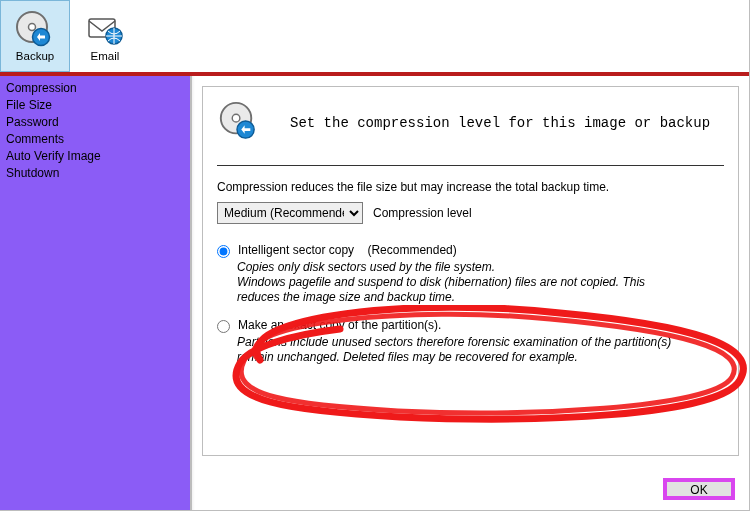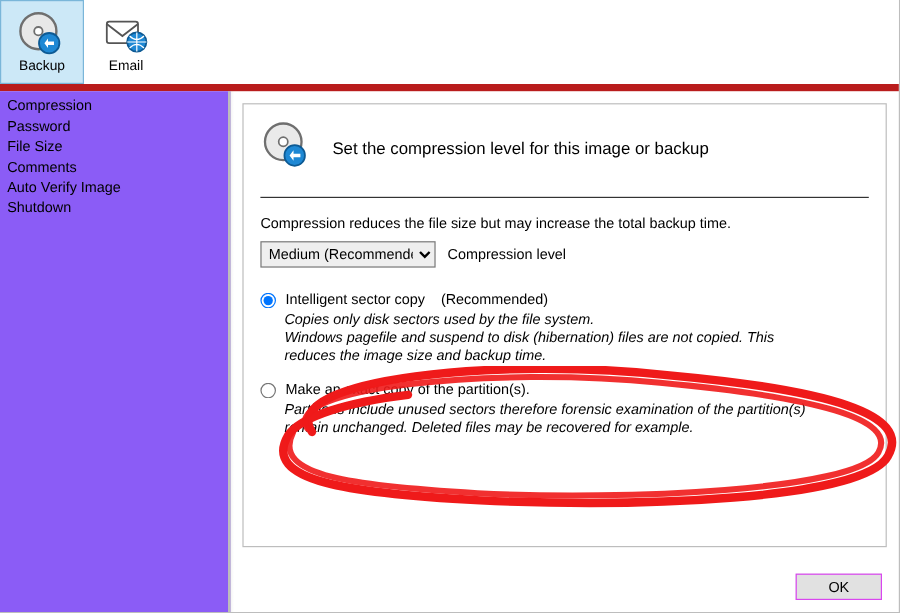--- a/index.html
+++ b/index.html
@@ -8,21 +8,21 @@
     width: 750px; height: 511px;
     font-family: "Segoe UI", Tahoma, sans-serif;
     font-size: 12px;
     background: #fff;
     color: #000;
     overflow: hidden;
   }
   .window { width: 750px; height: 511px; border: 1px solid #bdbdbd; border-top: none; border-left: none; background:#fff; position:relative; }
   .toolbar {
     height: 76px;
-    border-bottom: 6px solid #b91c1c;
+    border-bottom: 4px solid #b91c1c;
     display: flex;
     align-items: stretch;
     background: #fff;
   }
   .toolbtn {
     width: 70px;
     display: flex; flex-direction: column; align-items: center; justify-content: center;
     gap: 2px;
     font-size: 11.5px;
     cursor: pointer;
@@ -61,21 +61,21 @@
     padding: 10px 10px 0 10px;
     overflow: hidden;
   }
   .panel {
     border: 1px solid #bdbdbd;
     height: 370px;
     background: #fff;
     padding: 14px 14px 14px 14px;
     position: relative;
   }
-  .heading-row { display:flex; align-items:center; gap:20px; margin-bottom: 8px; }
+  .heading-row { display:flex; align-items:center; gap:33px; margin-bottom: 8px; font-family: Liberation Mono, monospace; }
   .heading-text { font-size: 14px; font-weight: 400; }
   .hr { border:none; border-top:1px solid #333; margin: 20px 0 14px 0; }
   .desc { margin-bottom: 8px; }
   .comp-row { display:flex; align-items:center; gap: 10px; margin-bottom: 18px; }
   select.compression {
     font: inherit; font-size:12px;
     border:1px solid #7a7a7a;
     background:#efefef;
     padding: 1px 2px;
     height: 22px;
@@ -96,21 +96,21 @@
     position:absolute; right: 14px; bottom: 10px;
     display:flex; gap:8px;
   }
   .buttonbar button {
     font: inherit; font-size:12px;
     width: 72px; height:22px;
     background:#e1e1e1;
     border:1px solid #adadad;
     cursor:pointer;
   }
-  .buttonbar button.default { border:1px solid #d946ef; background:#e1e1e1; }
+  .buttonbar button.default { border:4px solid #d946ef; background:#e1e1e1; }
   
   .annot {
     position:absolute;
     pointer-events:none;
     left: 200px; top: 305px;
     width: 560px; height: 120px;
   }
 </style>
 </head>
 <body>
@@ -138,22 +138,22 @@
           <path d="M22 25 h16 M30 17 v16 M24 20 q6 6 12 0 M24 30 q6 -6 12 0" stroke="#fff" stroke-width="1" fill="none"></path>
         </svg>
       </span>
       <span>Email</span>
     </div>
   </div>
 
   <div class="body">
     <div class="sidebar">
       <div class="side-item">Compression</div>
+      <div class="side-item">File Size</div>
       <div class="side-item">Password</div>
-      <div class="side-item">File Size</div>
       <div class="side-item">Comments</div>
       <div class="side-item">Auto Verify Image</div>
       <div class="side-item">Shutdown</div>
     </div>
 
     <div class="main">
       <div class="panel">
 
         <div class="heading-row">
           <span>

